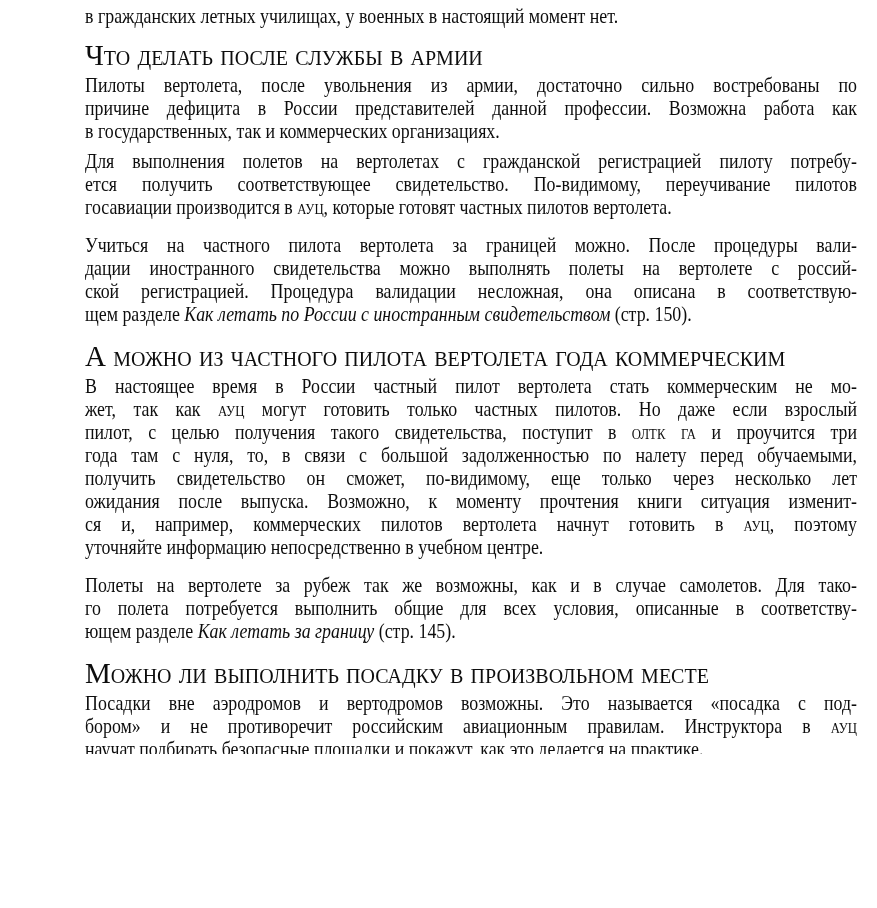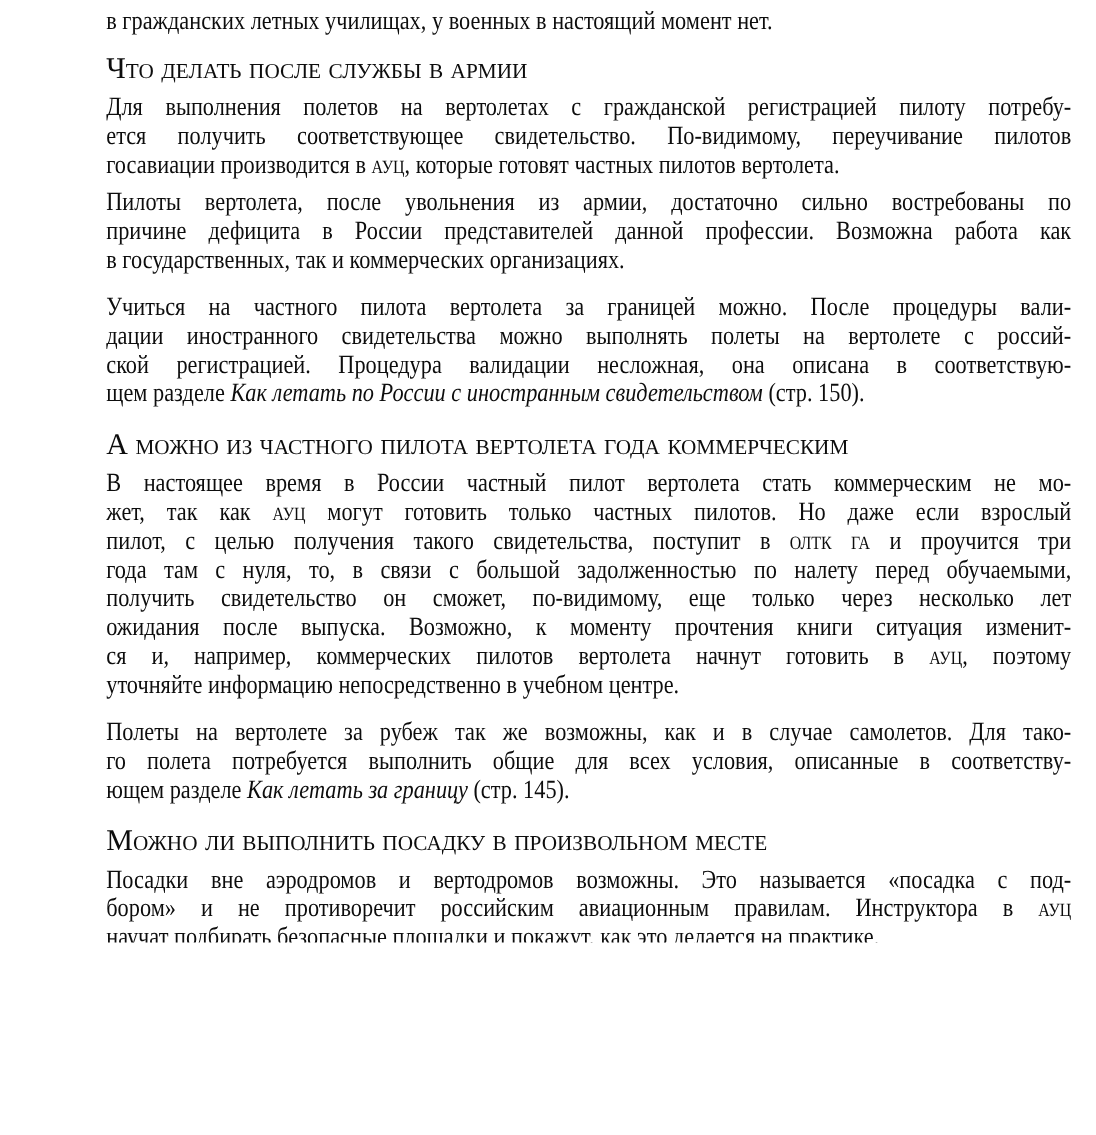--- a/index.html
+++ b/index.html
@@ -38,21 +38,21 @@
   }
   .para { margin-top: 4px; }
   .para + .para { margin-top: 7px; }
   .intro { margin-top: 0; }
   .section { margin-top: 15px; }
   .section.first { margin-top: 12px; }
   .heading {
     margin: 0;
     font-weight: normal;
     font-variant: small-caps;
-    font-size: 24px;
+    font-size: 29px;
     line-height: 30px;
     white-space: nowrap;
     letter-spacing: 0px;
   }
   .section .para:first-of-type { margin-top: 4px; }
   .sc { font-variant: small-caps; }
   i { font-style: italic; }
   .page-number {
     margin-top: 6px;
     font-family: "DejaVu Sans", "Liberation Sans", sans-serif;
@@ -68,28 +68,28 @@
 
 <div class="page" style="color: rgb(13, 13, 13);">
   <div class="text-col">
     <div id="intro" class="para intro">
         <div class="line last">в гражданских летных училищах, у военных в настоящий момент нет.</div>
       </div>
     <div id="sections">
         <section class="section first">
           <h2 class="heading">Что делать после службы в армии</h2>
           <div class="para">
+            <div class="line">Пилоты вертолета, после увольнения из армии, достаточно сильно востребованы по</div>
+            <div class="line">причине дефицита в России представителей данной профессии. Возможна работа как</div>
+            <div class="line last">в государственных, так и коммерческих организациях.</div>
+          </div>
+          <div class="para">
             <div class="line">Для выполнения полетов на вертолетах с гражданской регистрацией пилоту потребу-</div>
             <div class="line">ется получить соответствующее свидетельство. По-видимому, переучивание пилотов</div>
             <div class="line last">госавиации производится в <span class="sc">ауц</span>, которые готовят частных пилотов вертолета.</div>
-          </div>
-          <div class="para">
-            <div class="line">Пилоты вертолета, после увольнения из армии, достаточно сильно востребованы по</div>
-            <div class="line">причине дефицита в России представителей данной профессии. Возможна работа как</div>
-            <div class="line last">в государственных, так и коммерческих организациях.</div>
           </div>
         </section>
         <section class="section">
           <div class="para">
             <div class="line">Учиться на частного пилота вертолета за границей можно. После процедуры вали-</div>
             <div class="line">дации иностранного свидетельства можно выполнять полеты на вертолете с россий-</div>
             <div class="line">ской регистрацией. Процедура валидации несложная, она описана в соответствую-</div>
             <div class="line last">щем разделе <i>Как летать по России с иностранным свидетельством</i> (стр. 150).</div>
           </div>
         </section>

